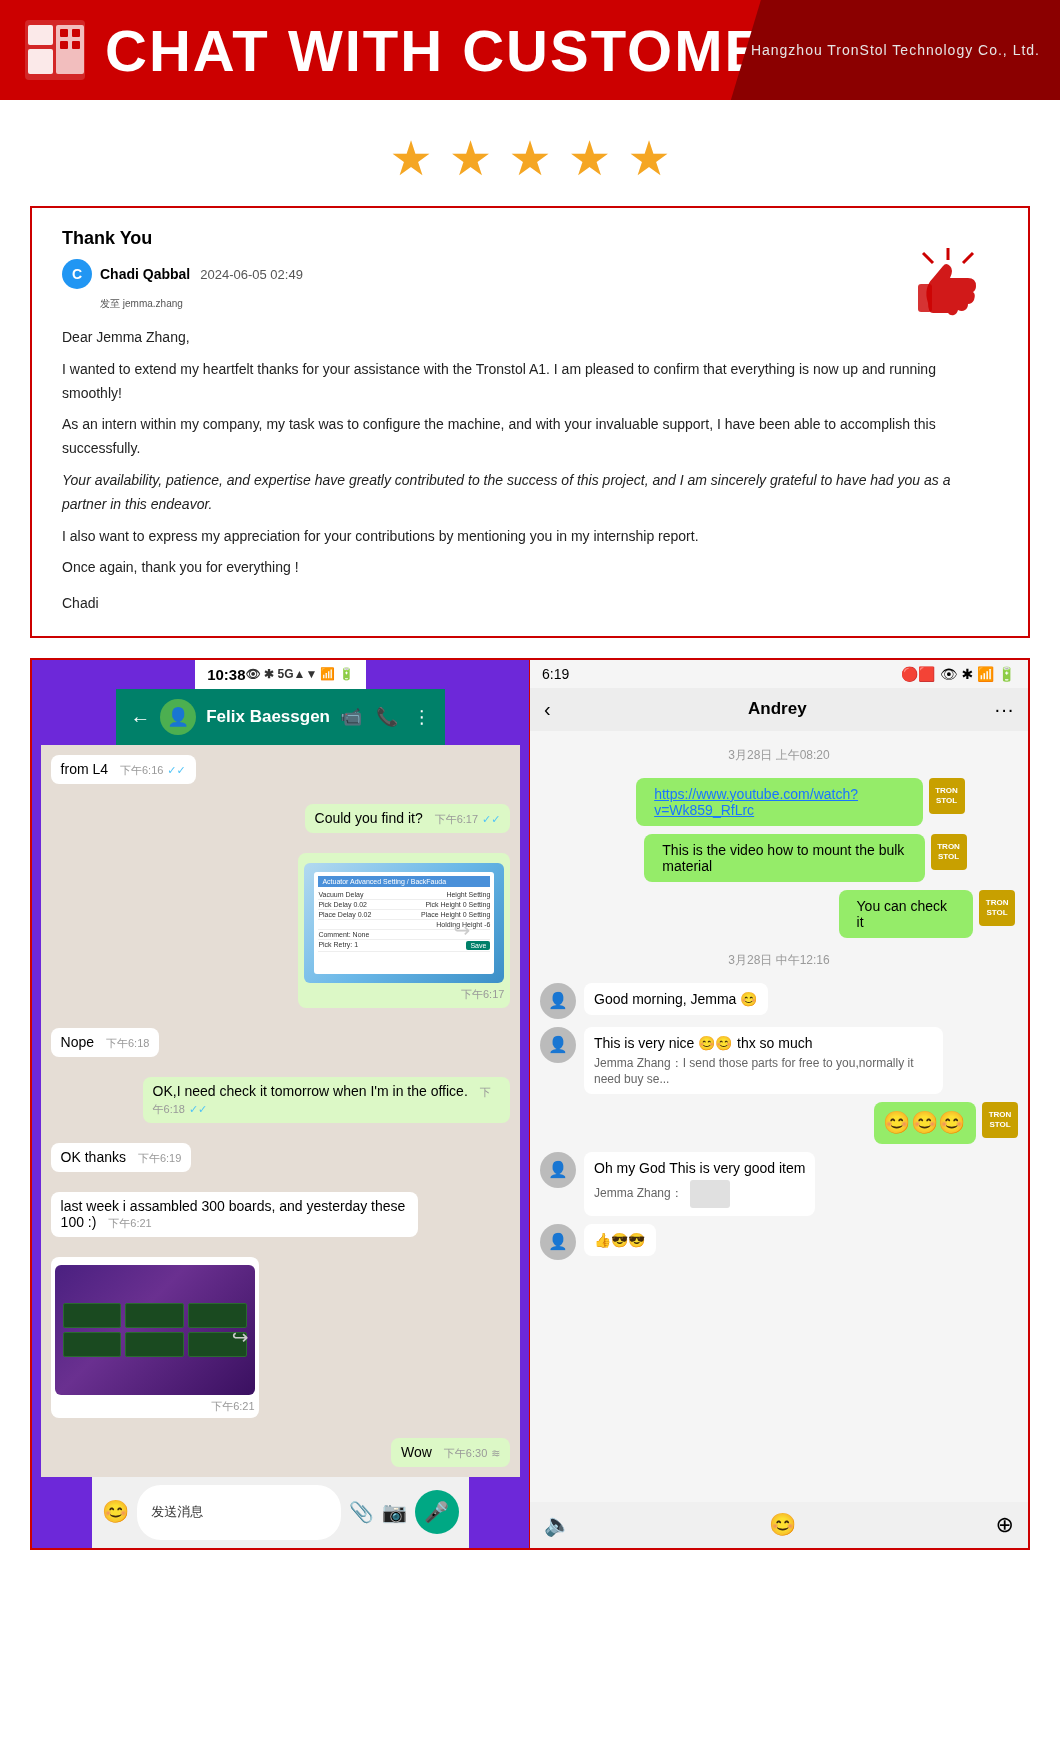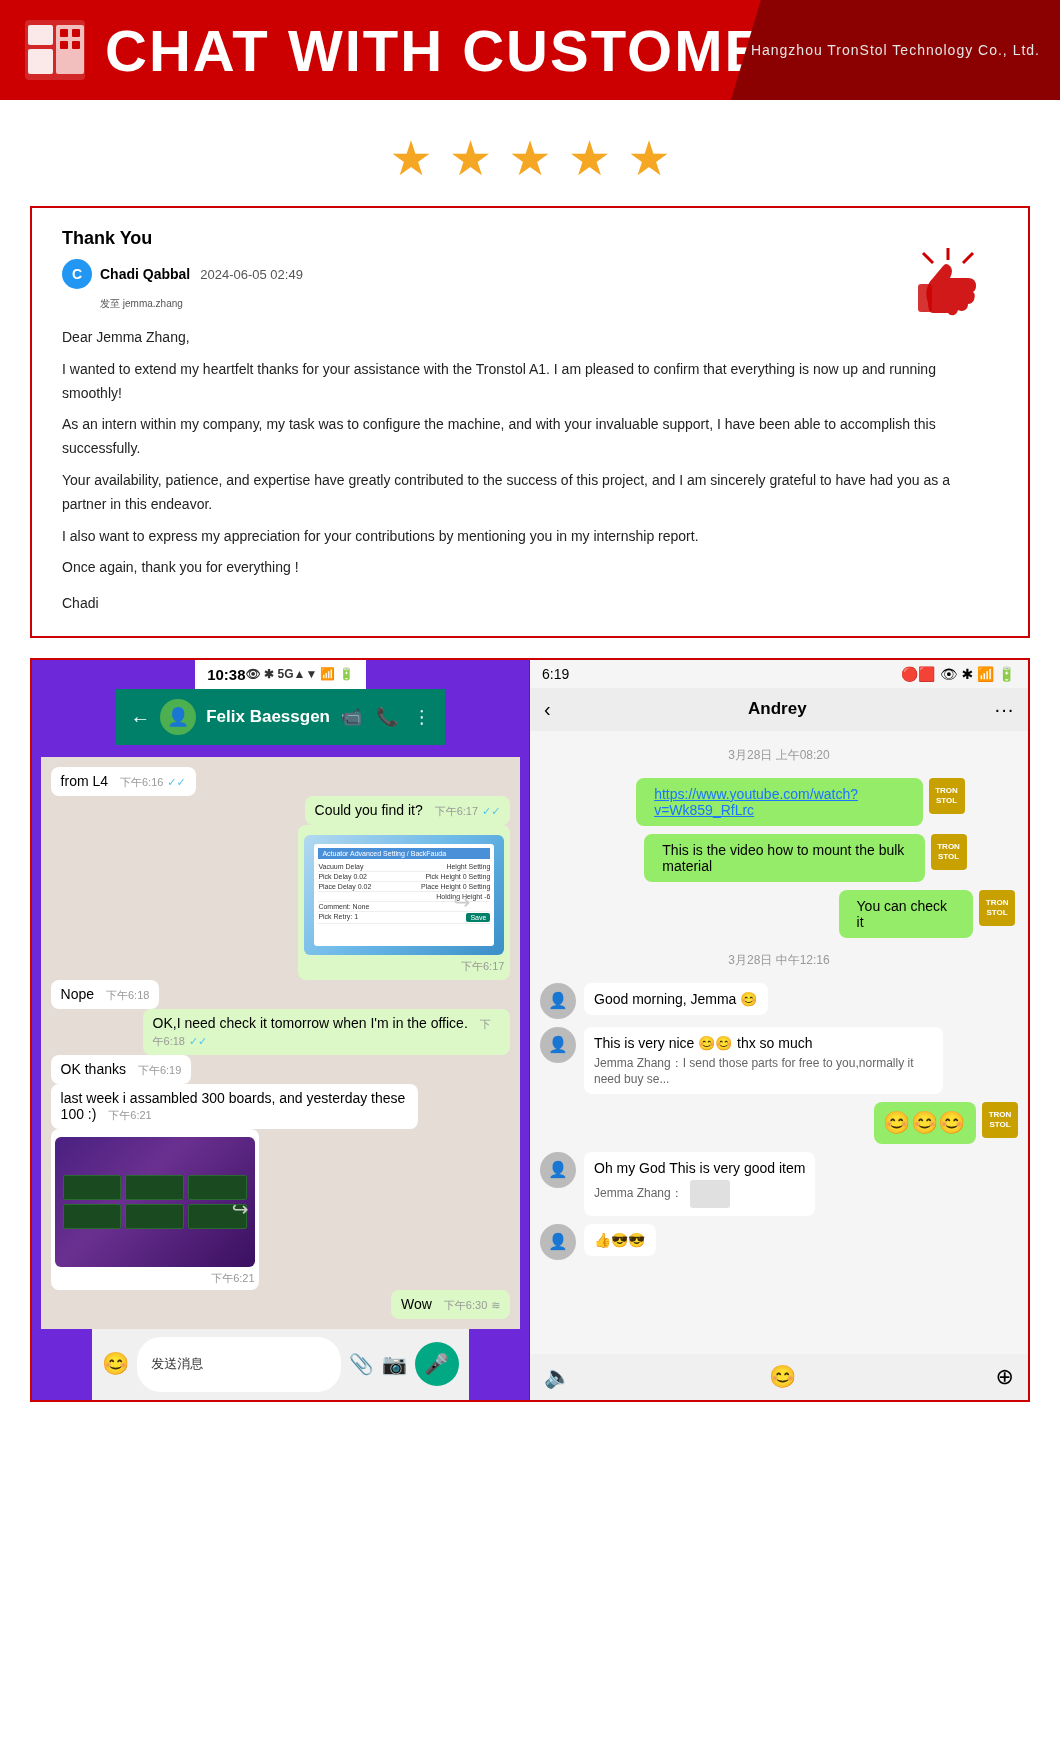--- a/index.html
+++ b/index.html
@@ -161,22 +161,21 @@
     }
     .wa-name { font-size: 17px; font-weight: bold; flex: 1; }
     .wa-icons { display: flex; gap: 14px; font-size: 18px; }
     .chat-messages {
       flex: 1;
       padding: 10px;
       background: #e5ddd5;
       overflow-y: auto;
       display: flex;
       flex-direction: column;
-      gap: 0;
-      margin-top: 12px;
+      gap: 20px;
     }
     .msg-left {
       background: #fff;
       border-radius: 8px;
       padding: 6px 10px;
       max-width: 80%;
       align-self: flex-start;
       font-size: 14px;
       position: relative;
     }
@@ -437,21 +436,21 @@
     <line x1="15" y1="5" x2="25" y2="15" stroke="#cc0000" stroke-width="3"></line>
     <line x1="40" y1="0" x2="40" y2="12" stroke="#cc0000" stroke-width="3"></line>
     <line x1="65" y1="5" x2="55" y2="15" stroke="#cc0000" stroke-width="3"></line>
     <path d="M20 55 Q15 40 25 30 L35 18 Q38 14 42 18 Q46 22 42 30 L60 30 Q68 30 68 38 Q68 42 65 44 Q68 46 66 52 Q64 56 60 56 Q60 60 57 62 Q54 64 50 62 Q49 66 46 67 Q42 68 40 65 L25 65 Q20 65 20 55Z" fill="#cc0000" opacity="0.9"></path>
     <rect x="10" y="36" width="14" height="28" rx="3" fill="#cc0000" opacity="0.8"></rect>
   </svg>
   <div class="email-body">
     <p style="margin-bottom:8px;">Dear Jemma Zhang,</p>
     <p style="margin-bottom:8px;">I wanted to extend my heartfelt thanks for your assistance with the Tronstol A1. I am pleased to confirm that everything is now up and running smoothly!</p>
     <p style="margin-bottom:8px;">As an intern within my company, my task was to configure the machine, and with your invaluable support, I have been able to accomplish this successfully.</p>
-    <p style="margin-bottom:8px;">Your availability, patience, and expertise have greatly contributed to the success of this project, and I am sincerely grateful to have had you as a partner in this endeavor.</p>
+    <p style="margin-bottom:8px;font-style:italic;">Your availability, patience, and expertise have greatly contributed to the success of this project, and I am sincerely grateful to have had you as a partner in this endeavor.</p>
     <p style="margin-bottom:8px;">I also want to express my appreciation for your contributions by mentioning you in my internship report.</p>
     <p style="margin-bottom:12px;">Once again, thank you for everything !</p>
     <p>Chadi</p>
   </div>
 </div>
 
 <div class="chat-panels">
 
   <div class="chat-left">
 

